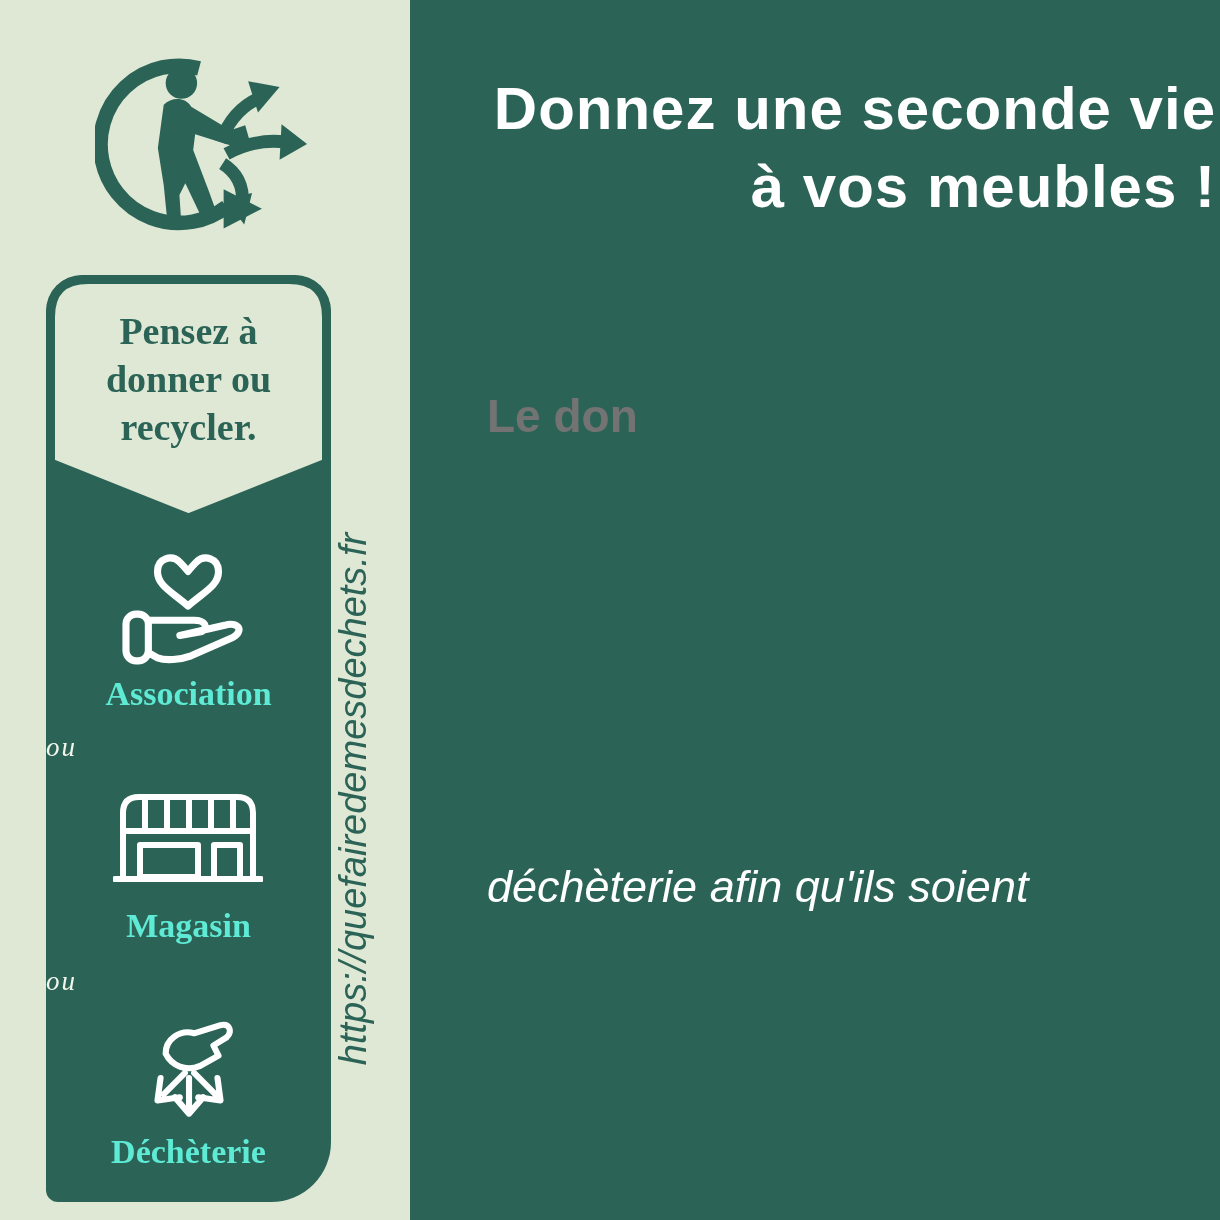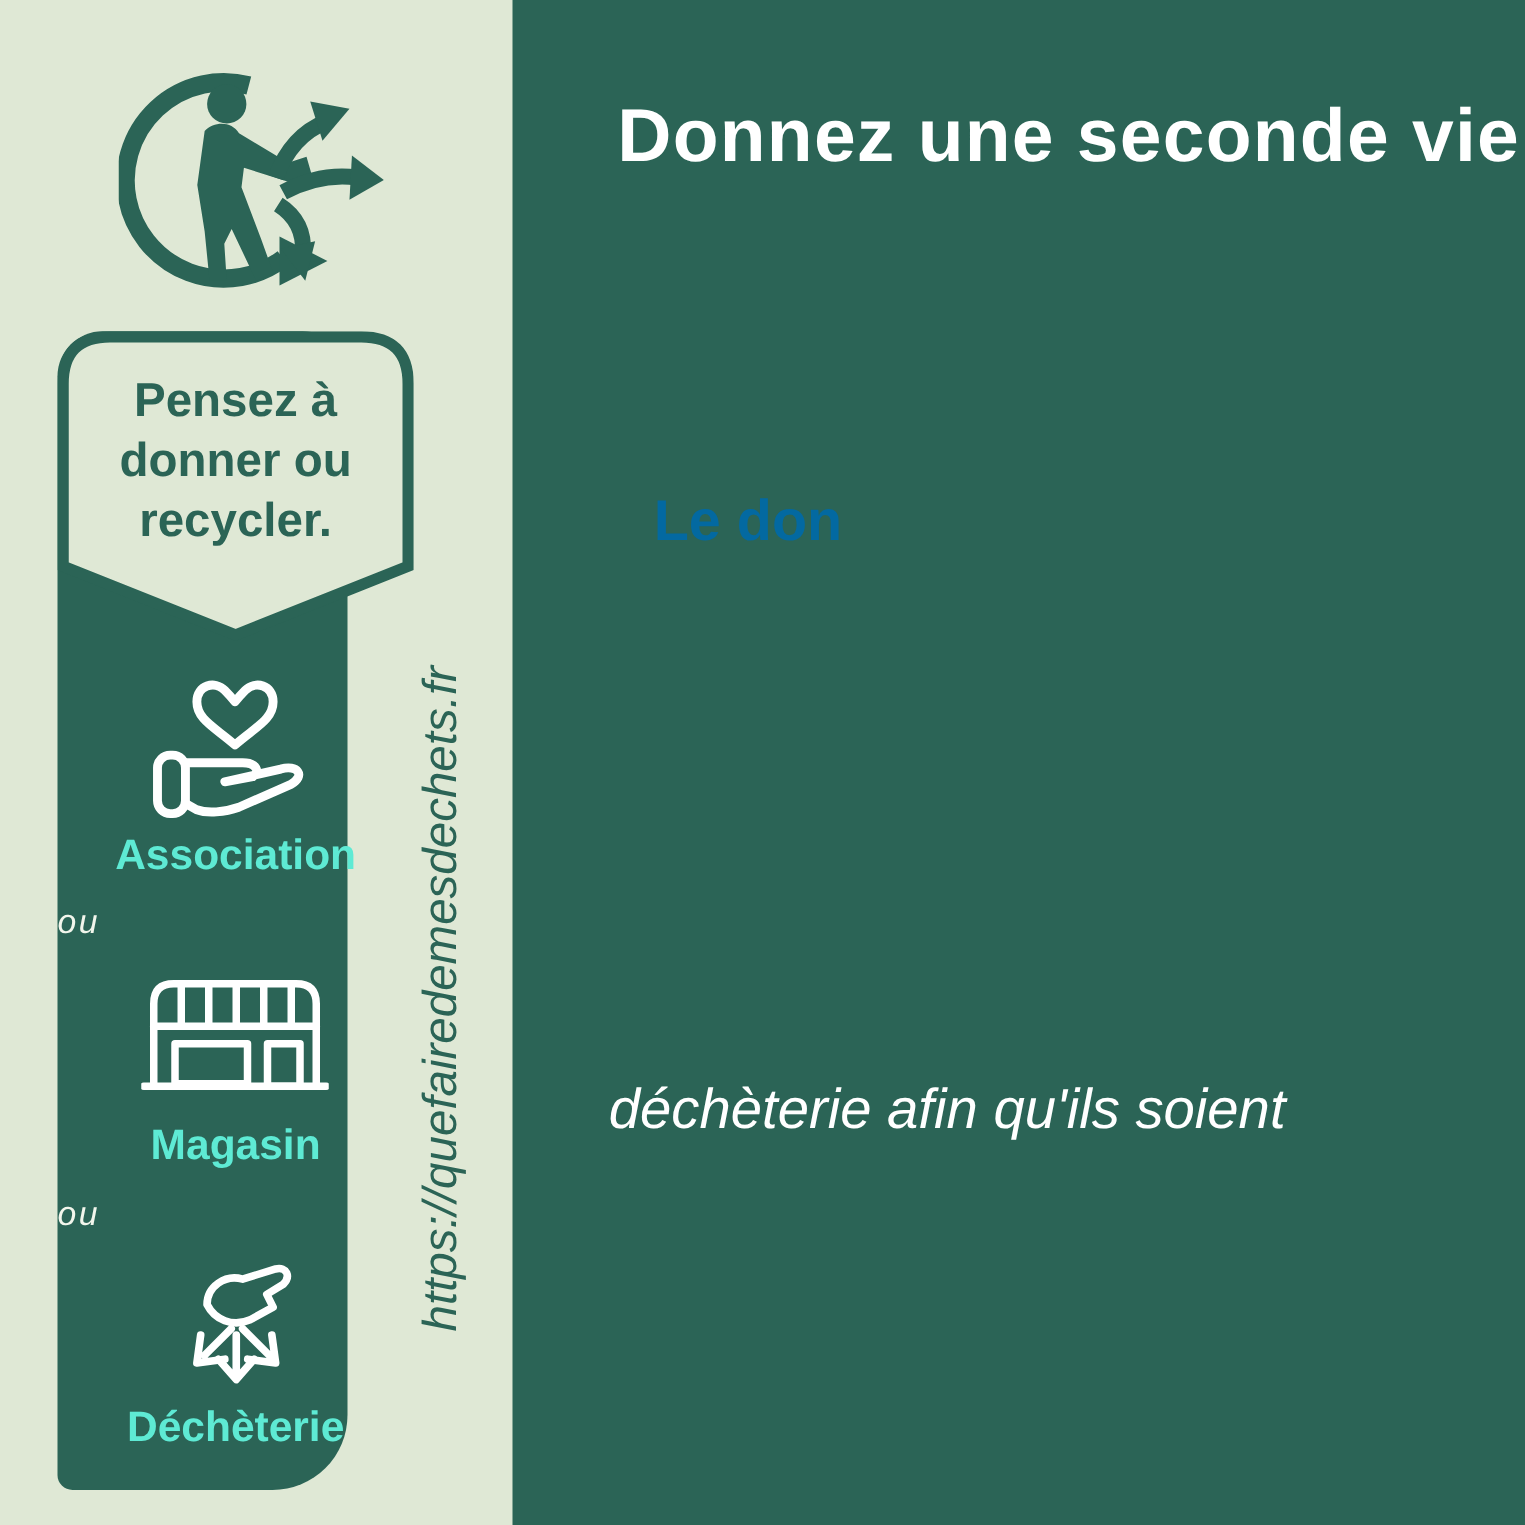--- a/index.html
+++ b/index.html
@@ -14,39 +14,40 @@
   .right-panel{
     position:absolute;left:410px;top:0;width:810px;height:1220px;
     background:#2b6456;
   }
   .main-title{
     position:absolute;left:406px;top:70px;width:810px;
     text-align:right;color:#fff;font-weight:bold;
     font-size:60px;line-height:78px;letter-spacing:1px;
   }
   .section-heading{
-    position:absolute;left:487px;color:#0369a1;font-weight:bold;
-    font-size:46px;line-height:52px;margin-left:36px;
+    position:absolute;left:487px;color:#737373;font-weight:bold;
+    font-size:46px;line-height:52px;
   }
   .section-body{
     position:absolute;left:487px;color:#fff;
     font-style:italic;font-size:45px;line-height:57px;
   }
   .h-don{top:390px;}
   .b-don{top:468px;}
   .h-rec{top:780px;}
   .b-rec{top:858px;}
 
   
   .triman{position:absolute;left:95px;top:44px;width:216px;height:200px;}
 
   .ribbon{
-    position:absolute;left:46px;top:265px;width:232px;height:927px;
+    position:absolute;left:46px;top:275px;width:285px;height:927px;
     background:#2b6456;
     border-radius:36px 36px 60px 12px;
+    font-family:Liberation Serif, serif;
   }
   .banner-svg{position:absolute;left:0;top:0;width:285px;height:250px;}
   .banner-text{
     position:absolute;left:0;top:32px;width:285px;
     text-align:center;color:#2b6456;font-weight:bold;
     font-size:38px;line-height:48px;
   }
   .opt-icon{position:absolute;}
   .heart-hand{left:62px;top:272px;width:160px;height:122px;}
   .store{left:46px;top:512px;width:150px;height:110px;left:67px;}
@@ -79,20 +80,21 @@
 </style>
 </head>
 <body>
 
 <div id="canvas">
 
   <div class="right-panel"></div>
 
   <div class="main-title">
     <div>Donnez une seconde vie</div>
+    <div>à vos meubles !</div>
   </div>
 
   <div class="section-heading h-don">Le don</div>
 
   <div class="section-body b-rec">
     <div>déchèterie afin qu'ils soient</div>
   </div>
 
   <svg class="triman" viewBox="0 0 220 200">
 

